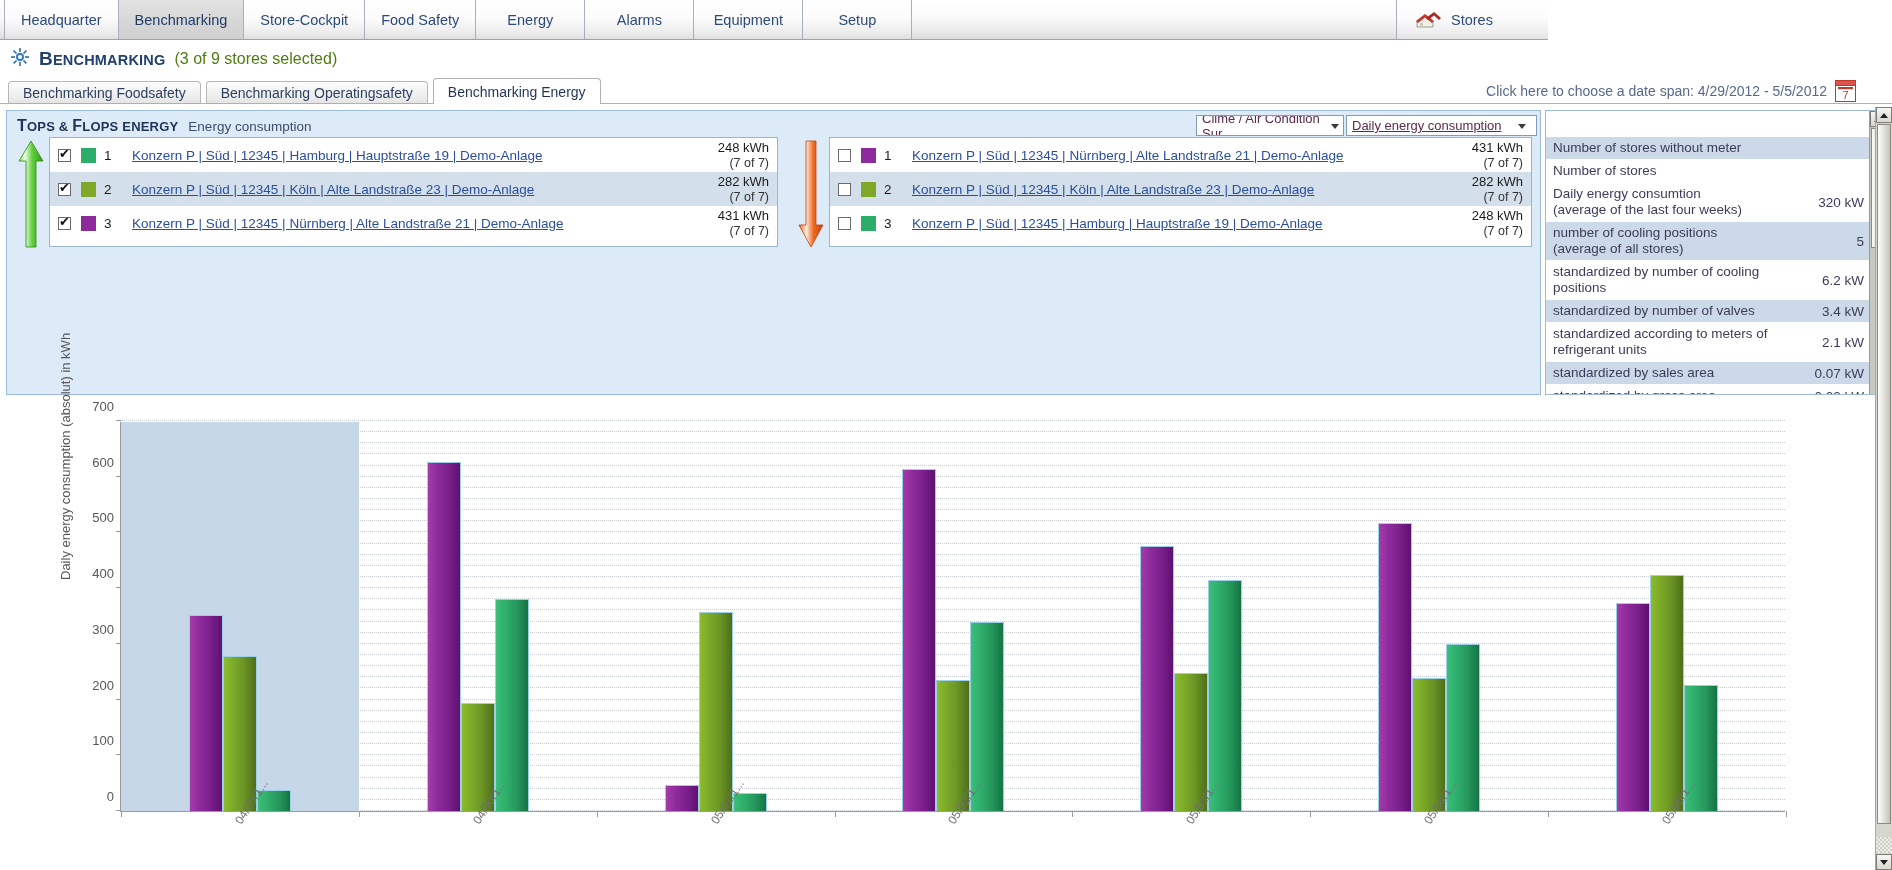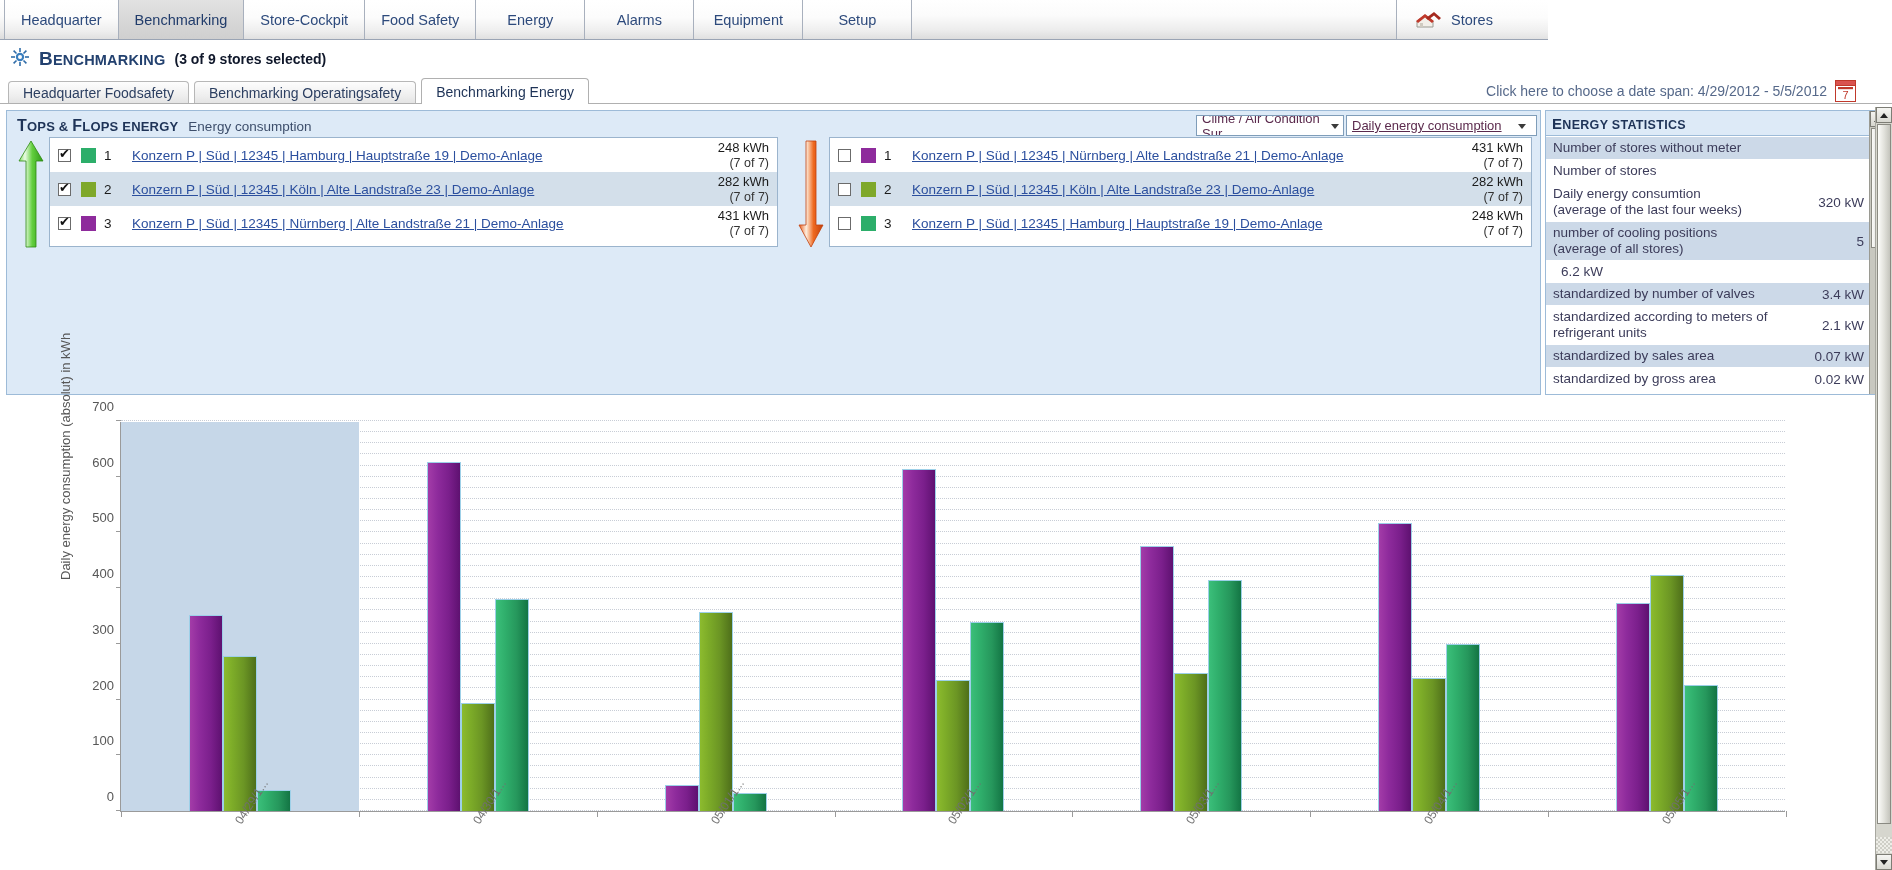--- a/index.html
+++ b/index.html
@@ -42,21 +42,21 @@
   }
   .stores-btn .lbl { font-size: 14.5px; color: #2d4a7c; font-weight: 500; }
 
   
   .pagehead {
     position: absolute; left: 0; top: 41px; width: 1892px; height: 36px;
     display: flex; align-items: center; padding-left: 10px; gap: 9px;
   }
   .page-title { font-size: 19px; color: #23416f; font-weight: bold; letter-spacing: .2px; }
   .page-title .sm { font-size: 14.5px; }
-  .page-sub { font-size: 14px; color: #0f172a; font-weight: bold; }
+  .page-sub { font-size: 16px; color: #4d7c0f; font-weight: normal; }
 
   
   .subtabs { position: absolute; left: 8px; top: 78px; height: 26px; display: flex; align-items: flex-end; }
   .subtab {
     height: 23px; padding: 0 14px; display: flex; align-items: center;
     font-size: 14px; color: #2c3f61;
     border: 1px solid #b7b7b7; border-bottom: none;
     border-radius: 4px 4px 0 0; margin-right: 5px;
     background: linear-gradient(to bottom, #fdfdfd 0%, #efefef 60%, #e3e3e3 100%);
     cursor: pointer; white-space: nowrap;
@@ -263,21 +263,21 @@
               <line x1="6.5" y1="13.5" x2="3.6" y2="16.4"></line>
           </g>
         </g>
       </svg>
     </span>
     <span class="page-title"><span>B</span><span class="sm">ENCHMARKING</span></span>
     <span class="page-sub">(3 of 9 stores selected)</span>
   </div>
 
   <div class="subtabs" id="subtabs">
-      <div class="subtab">Headquarter Foodsafety</div>
+      <div class="subtab">Benchmarking Foodsafety</div>
       <div class="subtab">Benchmarking Operatingsafety</div>
       <div class="subtab active">Benchmarking Energy</div>
     </div>
   <div class="subtab-underline"></div>
 
   <div class="datespan">
     <span class="txt">Click here to choose a date span: 4/29/2012 - 5/5/2012</span>
     <span class="cal-icon">
       <svg width="21" height="22" viewBox="0 0 21 22">
         <rect x="0.5" y="0.5" width="20" height="21" fill="#ffffff" stroke="#c0392b"></rect>
@@ -378,43 +378,41 @@
             <span class="swatch" style="background:#2cae6a"></span>
             <span class="rank">3</span>
             <span class="name">Konzern P | Süd | 12345 | Hamburg | Hauptstraße 19 | Demo-Anlage</span>
             <span class="vals"><span class="v1">248 kWh</span><br><span class="v2">(7 of 7)</span></span>
           </div>
         </div>
     </div>
   </div>
 
   <div class="es-panel">
-    <div class="es-head">
-      <span class="es-title"><span>E</span><span class="sm">NERGY STATISTICS</span></span>
-    </div>
     <div class="es-list" id="es-list">
         <div class="es-row alt">
           <span class="k" style="white-space: pre-line;">Number of stores without meter</span>
           <span class="v"></span>
         </div>
         <div class="es-row">
           <span class="k" style="white-space: pre-line;">Number of stores</span>
           <span class="v"></span>
         </div>
         <div class="es-row">
           <span class="k" style="white-space: pre-line;">Daily energy consumtion
 (average of the last four weeks)</span>
           <span class="v">320 kW</span>
         </div>
         <div class="es-row alt">
           <span class="k" style="white-space: pre-line;">number of cooling positions
 (average of all stores)</span>
           <span class="v">5</span>
         </div>
         <div class="es-row">
+          <span class="k" style="white-space: pre-line;">standardized by number of cooling positions</span>
           <span class="v">6.2 kW</span>
         </div>
         <div class="es-row alt">
           <span class="k" style="white-space: pre-line;">standardized by number of valves</span>
           <span class="v">3.4 kW</span>
         </div>
         <div class="es-row">
           <span class="k" style="white-space: pre-line;">standardized according to meters of refrigerant units</span>
           <span class="v">2.1 kW</span>
         </div>

